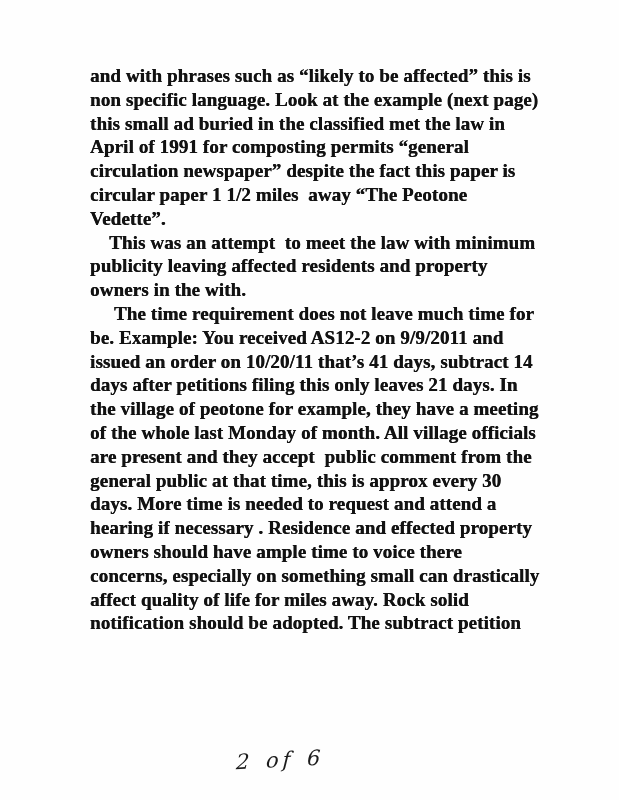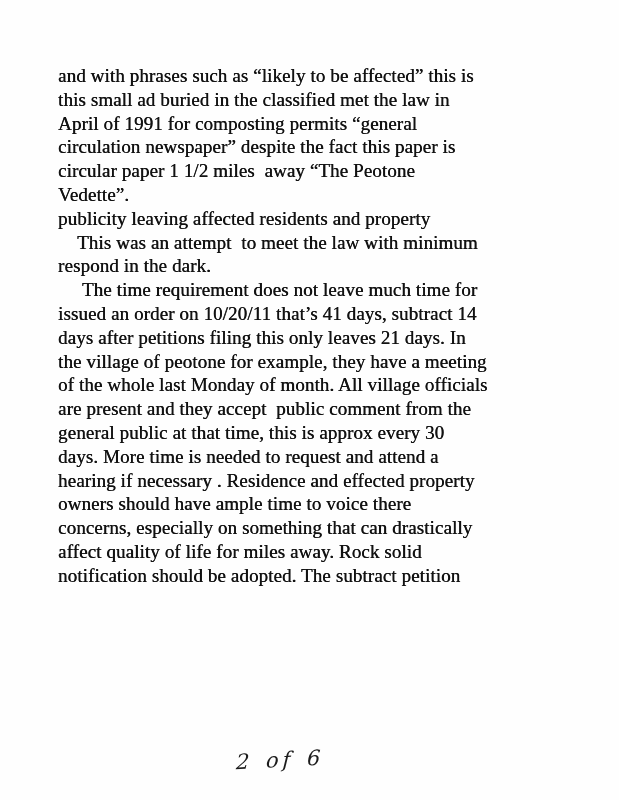--- a/index.html
+++ b/index.html
@@ -17,62 +17,65 @@
   }
   .text-block {
     position: absolute;
     left: 58px;
     top: 64px;
     width: 505px;
   }
   .doc-line {
     white-space: pre;
     font-family: "Liberation Serif", "DejaVu Serif", serif;
-    font-weight: 400;
+    font-weight: 700;
     font-size: 19px;
     line-height: 23.8px;
     color: #121212;
     letter-spacing: 0.1px;
     text-shadow: 0.35px 0 0 currentColor; 
+    margin-left: 32px;
   }
   .page-number {
     position: absolute;
     left: 236px;
     top: 748px;
     font-family: "DejaVu Serif", serif;
     font-style: italic;
     font-size: 21px;
     color: #1c1c1c;
     letter-spacing: 4px;
     word-spacing: 2px;
     transform: rotate(-3deg) skewX(-6deg);
   }
 </style>
 </head>
 <body>
 
 <div class="page">
   <div class="text-block">
       <div class="doc-line">and with phrases such as “likely to be affected” this is</div>
+      <div class="doc-line">non specific language. Look at the example (next page)</div>
       <div class="doc-line">this small ad buried in the classified met the law in</div>
       <div class="doc-line">April of 1991 for composting permits “general</div>
       <div class="doc-line">circulation newspaper” despite the fact this paper is</div>
       <div class="doc-line">circular paper 1 1/2 miles  away “The Peotone</div>
       <div class="doc-line">Vedette”.</div>
+      <div class="doc-line">    This was an attempt  to meet the law with minimum</div>
       <div class="doc-line">publicity leaving affected residents and property</div>
-      <div class="doc-line">    This was an attempt  to meet the law with minimum</div>
-      <div class="doc-line">respond in the dark.</div>
+      <div class="doc-line">owners in the with.</div>
       <div class="doc-line">     The time requirement does not leave much time for</div>
+      <div class="doc-line">be. Example: You received AS12-2 on 9/9/2011 and</div>
       <div class="doc-line">issued an order on 10/20/11 that’s 41 days, subtract 14</div>
       <div class="doc-line">days after petitions filing this only leaves 21 days. In</div>
       <div class="doc-line">the village of peotone for example, they have a meeting</div>
       <div class="doc-line">of the whole last Monday of month. All village officials</div>
       <div class="doc-line">are present and they accept  public comment from the</div>
       <div class="doc-line">general public at that time, this is approx every 30</div>
       <div class="doc-line">days. More time is needed to request and attend a</div>
       <div class="doc-line">hearing if necessary . Residence and effected property</div>
       <div class="doc-line">owners should have ample time to voice there</div>
-      <div class="doc-line">concerns, especially on something that can drastically</div>
+      <div class="doc-line">concerns, especially on something small can drastically</div>
       <div class="doc-line">affect quality of life for miles away. Rock solid</div>
       <div class="doc-line">notification should be adopted. The subtract petition</div>
     </div>
   <div class="page-number">2 of 6</div>
 </div>
 
 </body></html>

